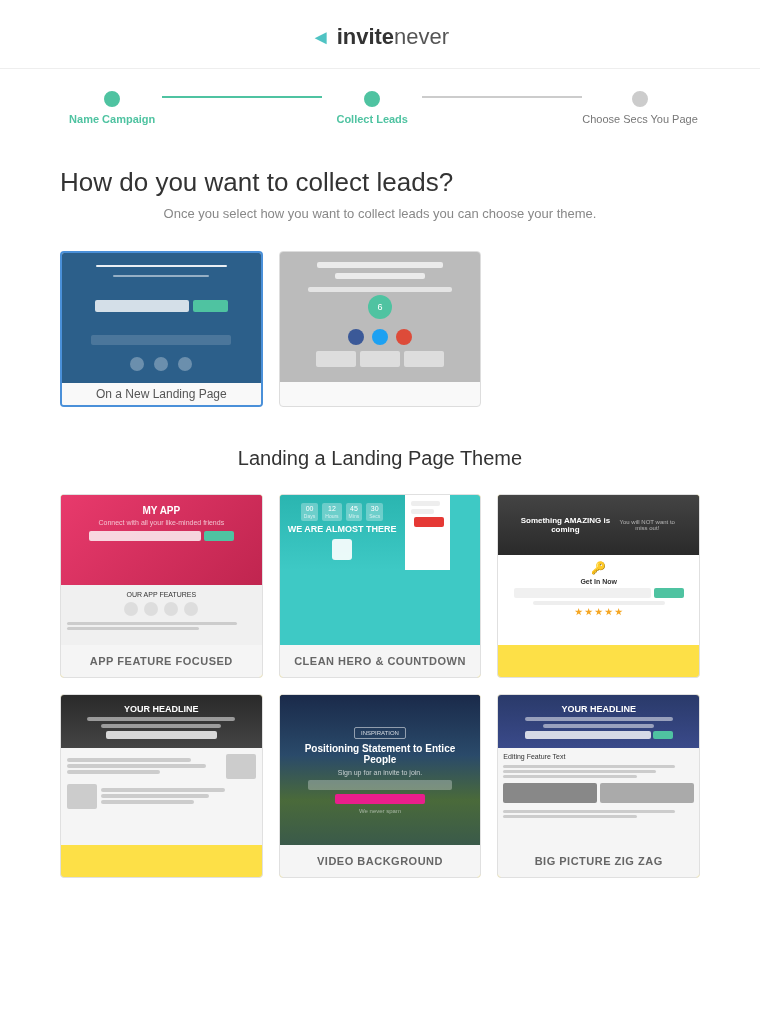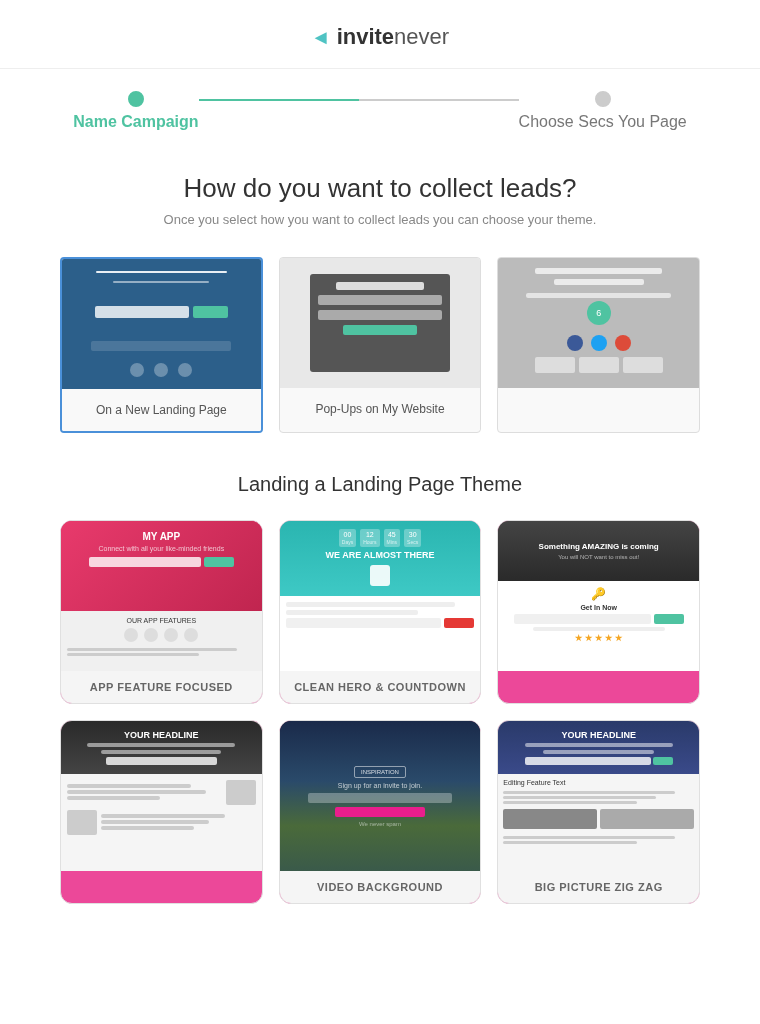--- a/index.html
+++ b/index.html
@@ -60,21 +60,21 @@
     }
     .step-circle.active {
       background: #4fc3a1;
       border-color: #4fc3a1;
     }
     .step-circle.completed {
       background: #4fc3a1;
       border-color: #4fc3a1;
     }
     .step-label {
-      font-size: 16px;
+      font-size: 11px;
       color: #777;
       margin-top: 6px;
       text-align: center;
       white-space: nowrap;
     }
     .step-label.active {
       color: #4fc3a1;
       font-weight: 600;
     }
     .step-connector {
@@ -87,21 +87,21 @@
     .step-connector.completed {
       background: #4fc3a1;
     }
 
     
     .main-content {
       padding: 20px 60px 40px;
     }
 
     .section-title {
-      text-align: center;
+      text-align: left;
       font-size: 26px;
       font-weight: 400;
       color: #333;
       margin-bottom: 8px;
     }
     .section-subtitle {
       text-align: center;
       font-size: 13px;
       color: #888;
       margin-bottom: 30px;
@@ -129,21 +129,21 @@
       width: 100%;
       height: 130px;
       overflow: hidden;
       display: flex;
       align-items: center;
       justify-content: center;
       position: relative;
     }
     .card-label {
       text-align: center;
-      padding: 14px;
+      padding: 4px;
       font-size: 12px;
       color: #555;
       background: #f9f9f9;
       font-weight: 500;
     }
 
     
     .preview-landing {
       background: #2c5f8a;
       width: 100%;
@@ -241,24 +241,24 @@
       margin-bottom: 24px;
     }
 
     .theme-grid {
       display: grid;
       grid-template-columns: repeat(3, 1fr);
       gap: 16px;
     }
     .theme-card {
       border: 1px solid #e0e0e0;
-      border-radius: 12px;
+      border-radius: 4px;
       overflow: hidden;
       cursor: pointer;
-      background: #ec4899;
+      background: #fde047;
     }
     .theme-preview {
       width: 100%;
       height: 150px;
       overflow: hidden;
       position: relative;
     }
     .theme-label {
       text-align: center;
       padding: 10px;
@@ -339,21 +339,21 @@
       border-radius: 50%;
       background: #ddd;
     }
 
     
     .theme-countdown {
       background: #3ec9c5;
       width: 100%;
       height: 100%;
       display: flex;
-      flex-direction: column;
+      flex-direction: row;
     }
     .theme-countdown .cd-hero {
       background: linear-gradient(180deg, #2ab5b0, #3ec9c5);
       height: 50%;
       padding: 8px;
       display: flex;
       flex-direction: column;
       align-items: center;
       justify-content: center;
       gap: 3px;
@@ -420,21 +420,21 @@
       width: 100%;
       height: 100%;
       display: flex;
       flex-direction: column;
     }
     .theme-harry .harry-hero {
       background: linear-gradient(180deg, #444, #2a2a2a);
       height: 40%;
       padding: 20px;
       display: flex;
-      flex-direction: column;
+      flex-direction: row;
       align-items: center;
       justify-content: center;
       gap: 3px;
     }
     .theme-harry .harry-title {
       color: white;
       font-size: 8px;
       text-align: center;
       font-weight: bold;
     }
@@ -720,20 +720,24 @@
     </span>
   </div>
 </div>
 
 <div class="progress-bar">
   <div class="step">
     <div class="step-circle completed"></div>
     <div class="step-label active">Name Campaign</div>
   </div>
   <div class="step-connector completed"></div>
+  <div class="step">
+    <div class="step-circle active"></div>
+    <div class="step-label active">Collect Leads</div>
+  </div>
   <div class="step-connector"></div>
   <div class="step">
     <div class="step-circle"></div>
     <div class="step-label">Choose Secs You Page</div>
   </div>
 </div>
 
 <div class="main-content">
 
   <h1 class="section-title">How do you want to collect leads?</h1>
@@ -756,33 +760,20 @@
           <div style="display:flex;gap:10px;justify-content:center;margin-top:4px;">
             <div style="background:rgba(255,255,255,0.3);width:14px;height:14px;border-radius:50%;"></div>
             <div style="background:rgba(255,255,255,0.3);width:14px;height:14px;border-radius:50%;"></div>
             <div style="background:rgba(255,255,255,0.3);width:14px;height:14px;border-radius:50%;"></div>
           </div>
         </div>
       </div>
       <div class="card-label">On a New Landing Page</div>
     </div>
 
-    <div class="collection-card">
-      <div class="card-preview">
-        <div class="preview-popup">
-          <div class="popup-box">
-            <div class="p-title"></div>
-            <div class="p-input"></div>
-            <div class="p-input"></div>
-            <div class="p-btn"></div>
-          </div>
-        </div>
-      </div>
-      <div class="card-label">Pop-Ups on My Website</div>
-    </div>
 
     <div class="collection-card">
       <div class="card-preview">
         <div class="preview-forms">
           <div class="thank-text"></div>
           <div class="thank-text" style="width:50%;margin-top:1px;"></div>
           <div style="display:flex;flex-direction:column;align-items:center;margin:4px 0;gap:3px;">
             <div style="background:rgba(255,255,255,0.6);height:5px;width:80%;border-radius:2px;"></div>
             <div class="score-circle">6</div>
           </div>
@@ -917,20 +908,21 @@
         </div>
       </div>
     </div>
 
     <div class="theme-card">
       <div class="theme-preview">
         <div class="theme-video">
           <div class="vid-bg"></div>
           <div class="vid-content">
             <div class="vid-badge">INSPIRATION</div>
+            <div class="vid-title">Positioning Statement to Entice People</div>
             <div class="vid-sub">Sign up for an invite to join.</div>
             <div class="vid-input"></div>
             <div class="vid-btn"></div>
             <div class="vid-note">We never spam</div>
           </div>
         </div>
       </div>
       <div class="theme-label">VIDEO BACKGROUND</div>
     </div>
 

